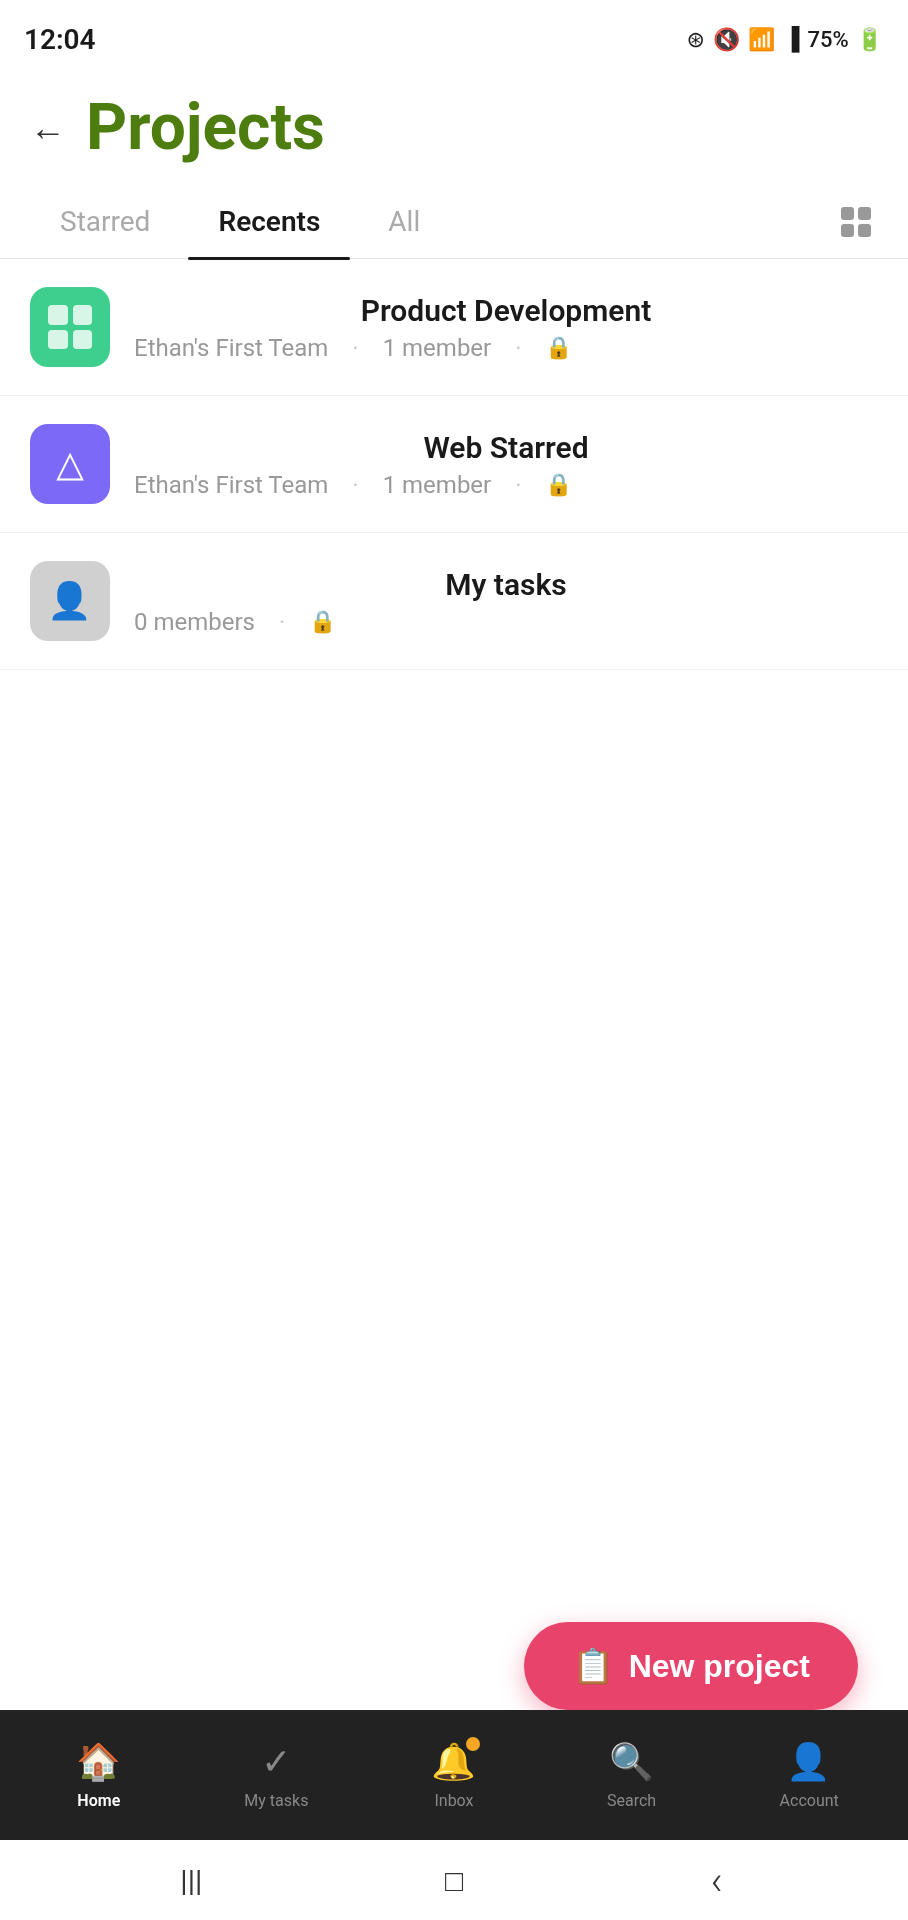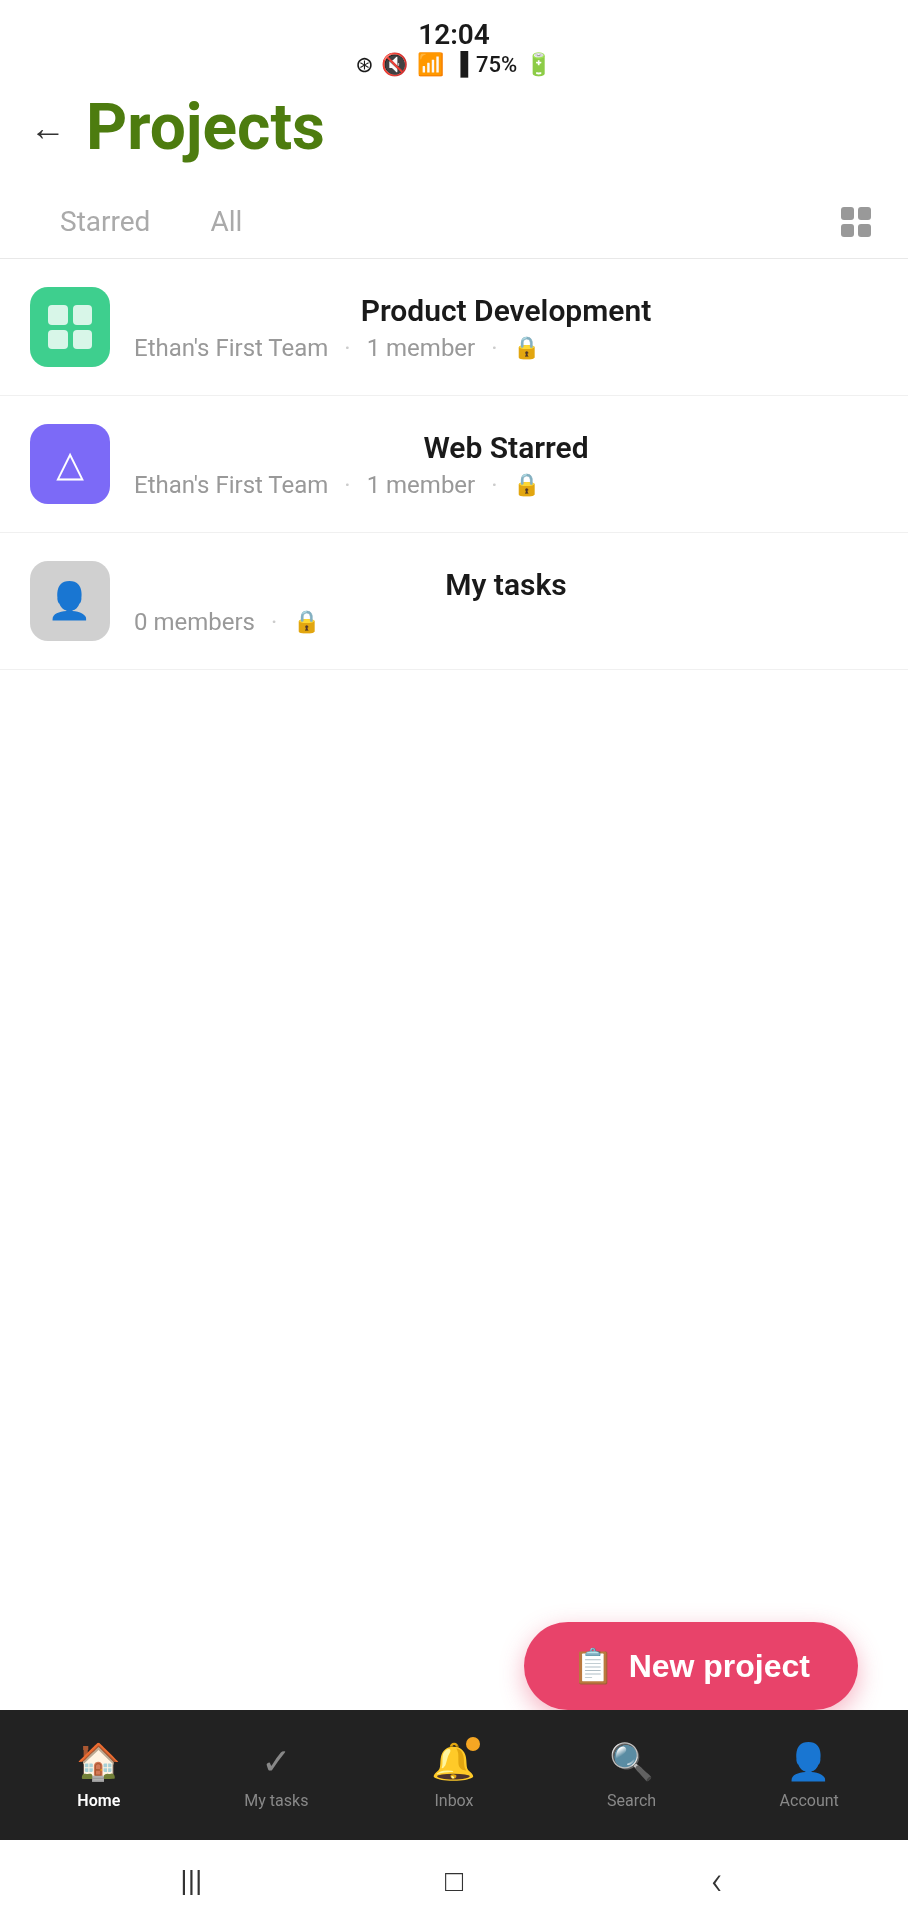--- a/index.html
+++ b/index.html
@@ -14,21 +14,20 @@
       position: relative;
     }
 
     
     .status-bar {
       display: flex;
       justify-content: space-between;
       align-items: center;
       padding: 18px 24px 10px;
       height: 70px;
-      flex-direction: column;
     }
 
     .status-time {
       font-size: 28px;
       font-weight: 600;
       color: #1a1a1a;
     }
 
     .status-icons {
       display: flex;
@@ -64,20 +63,21 @@
       color: #4d7c0f;
     }
 
     
     .tabs {
       display: flex;
       align-items: center;
       padding: 0 30px;
       border-bottom: 1.5px solid #e8e8e8;
       position: relative;
+      gap: 8px;
     }
 
     .tab {
       font-size: 28px;
       color: #aaa;
       padding: 20px 30px 20px;
       cursor: pointer;
       position: relative;
     }
 
@@ -169,21 +169,21 @@
     .project-name {
       font-size: 30px;
       font-weight: 600;
       color: #1a1a1a;
       margin-bottom: 6px;
     }
 
     .project-meta {
       display: flex;
       align-items: center;
-      gap: 16px;
+      gap: 24px;
       font-size: 24px;
       color: #999;
     }
 
     .project-meta .dot {
       color: #ccc;
     }
 
     .lock-icon {
       font-size: 22px;
@@ -333,20 +333,21 @@
   </div>
 </div>
 
 <div class="header">
   <span class="back-btn">←</span>
   <span class="page-title">Projects</span>
 </div>
 
 <div class="tabs">
   <span class="tab">Starred</span>
+  <span class="tab active">Recents</span>
   <span class="tab">All</span>
   <div class="tab-spacer"></div>
   <div class="grid-toggle">
     <div class="grid-icon">
       <span></span>
         <span></span>
         <span></span>
         <span></span>
     </div>
   </div>

